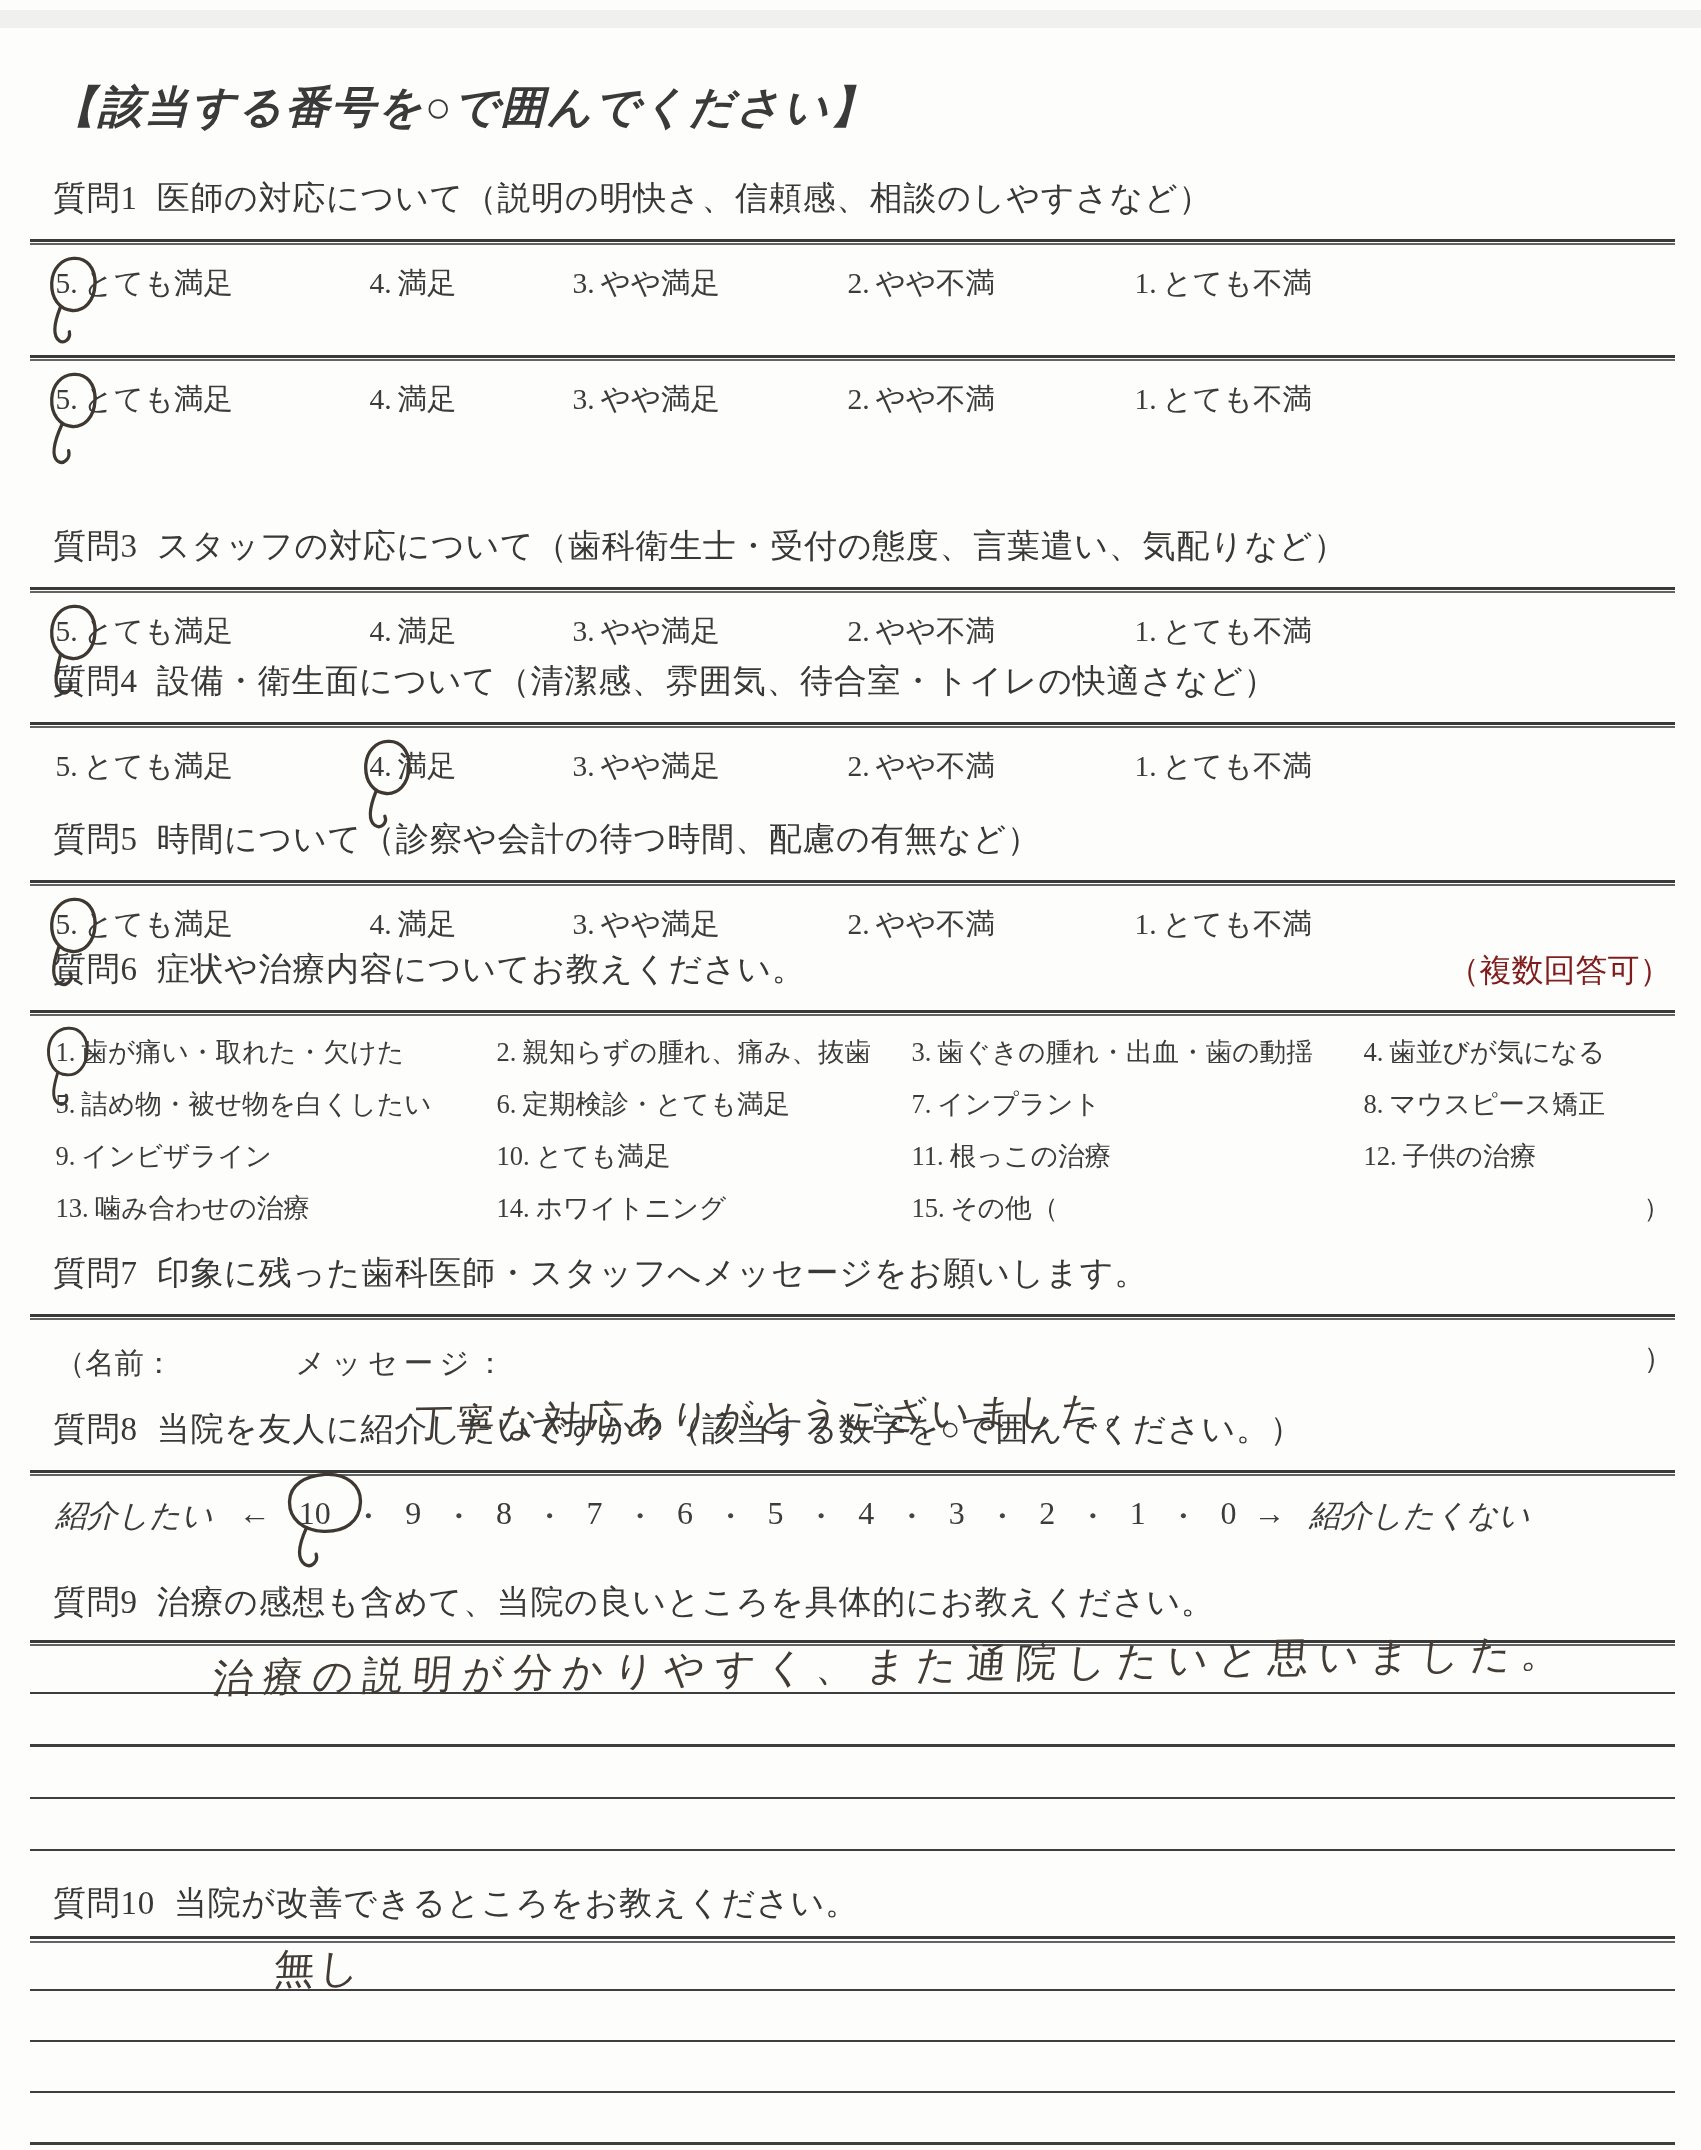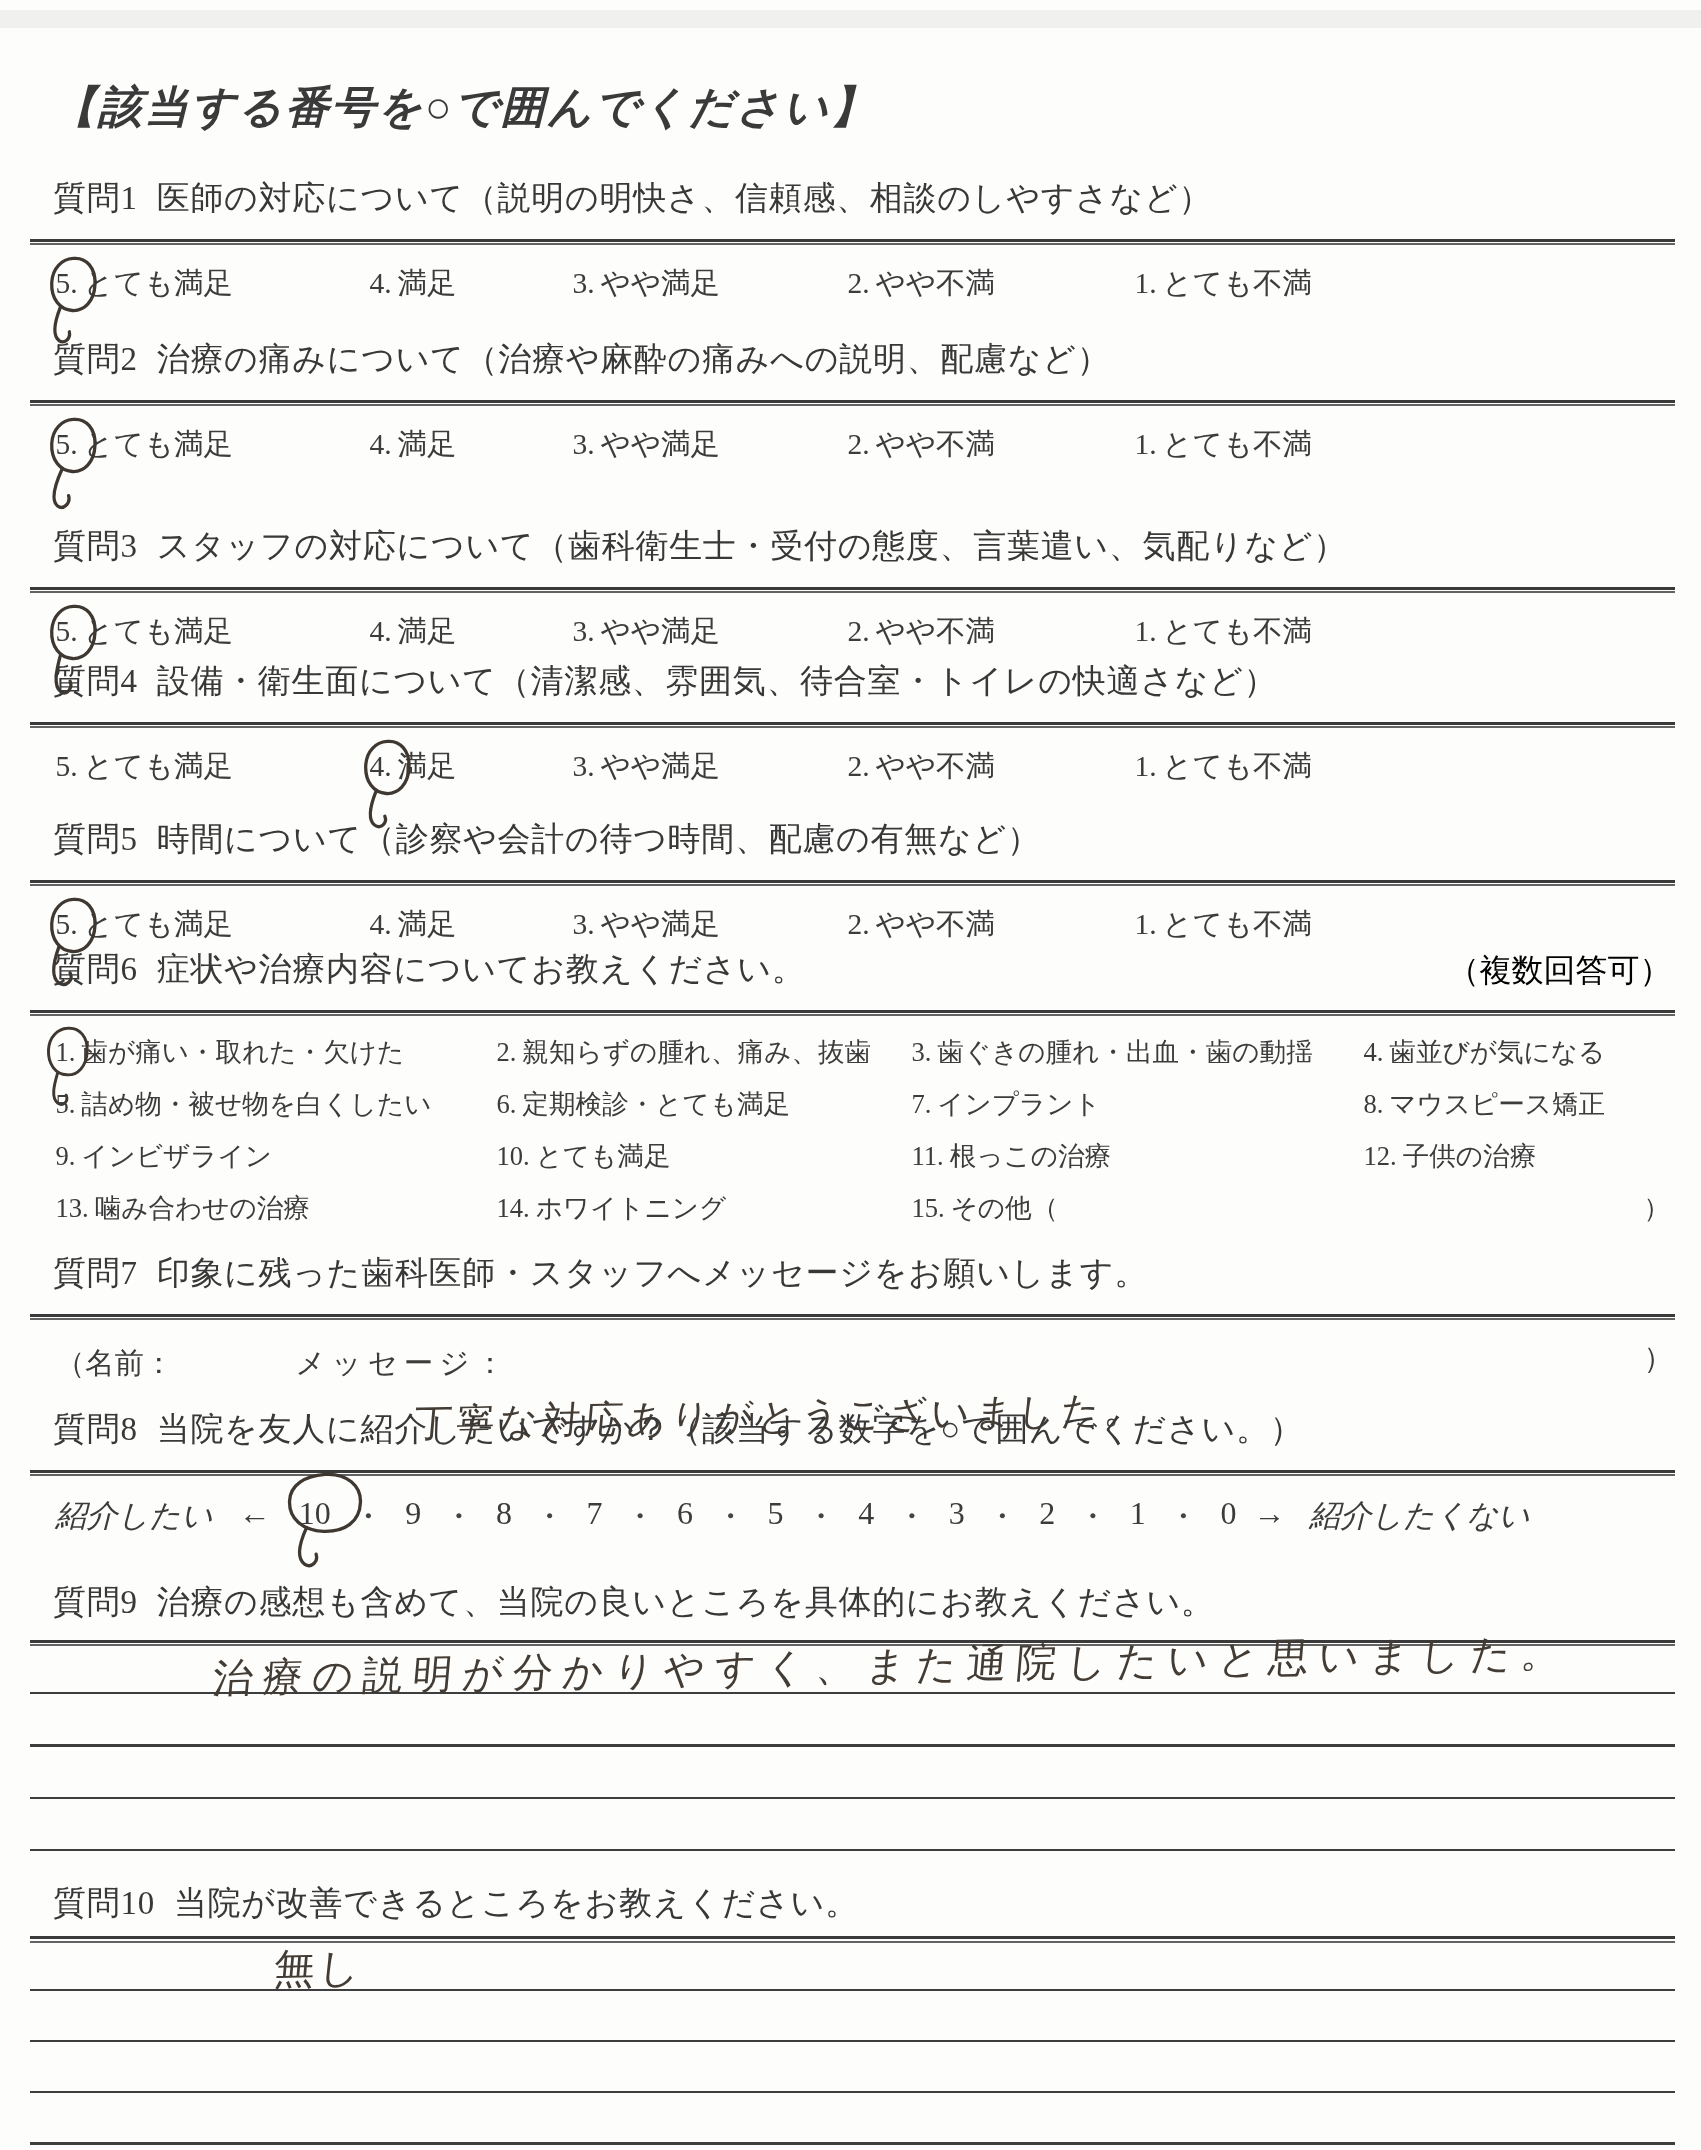--- a/index.html
+++ b/index.html
@@ -12,21 +12,21 @@
     overflow:hidden;
   }
   .topband{position:absolute;top:10.3px;left:0;width:100%;height:17.7px;background:#f0f0ee;}
   .title{
     position:absolute;left:52px;top:78px;margin:0;
     font-size:44px;font-weight:600;letter-spacing:2.2px;color:#3a3a3a;white-space:nowrap;font-style:italic;
   }
   .sec{position:absolute;left:29.5px;width:1645px;}
   .qh{margin:0 0 0 23.6px;font-size:33px;font-weight:500;color:#383838;letter-spacing:0.7px;white-space:nowrap;}
   .qh .qlabel{margin-right:19px;}
-  .qnote{position:absolute;right:3px;top:1.5px;font-size:32px;color:#000000;}
+  .qnote{position:absolute;right:3px;top:1.5px;font-size:32px;color:#7f1d1d;}
   .divider{height:1.5px;border-top:3px solid #3a3a3a;border-bottom:2.2px solid #636363;margin-top:17.7px;}
   .optrow{position:relative;height:71px;margin-top:7.4px;font-size:29.5px;white-space:nowrap;}
   .opt{position:absolute;top:11.8px;}
   .num{margin-right:5.9px;}
   .hand-circle{position:absolute;left:-16px;top:-16px;width:66px;height:103px;pointer-events:none;}
   .hand-circle.wide{left:-22px;top:-20.7px;width:96px;height:111px;}
   .g6rows{margin-top:7.4px;text-align:center;}
   .g6row{position:relative;height:52px;font-size:26.6px;white-space:nowrap;}
   .g6row .opt{top:10.3px;}
   .g6row .paren-close{position:absolute;right:4.4px;top:10.3px;}
@@ -73,21 +73,20 @@
         <span class="num">5.</span><span>とても満足</span>
       </span>
       <span class="opt" style="left:340px"><span class="num">4.</span><span>満足</span></span>
       <span class="opt" style="left:543px"><span class="num">3.</span><span>やや満足</span></span>
       <span class="opt" style="left:818px"><span class="num">2.</span><span>やや不満</span></span>
       <span class="opt" style="left:1105px"><span class="num">1.</span><span>とても不満</span></span>
     </div>
   </section>
 
   <section class="sec" style="top:337px">
-    <h2 class="qh"><span class="qlabel">質問2</span><span>治療の痛みについて（治療や麻酔の痛みへの説明、配慮など）</span></h2>
     <div class="divider"></div>
     <div class="optrow">
       <span class="opt" style="left:26px">
         <svg class="hand-circle" viewBox="0 0 90 140">
             <path d="M45 14 C 63 12, 76 27, 75 49 C 74 73, 60 86, 44 85 C 27 84, 15 69, 16 47 C 17 27, 30 15, 45 14"></path>
             <path d="M30 82 C 20 104, 14 124, 24 132 C 32 138, 42 128, 39 118"></path>
           </svg>
         <span class="num">5.</span><span>とても満足</span>
       </span>
       <span class="opt" style="left:340px"><span class="num">4.</span><span>満足</span></span>

